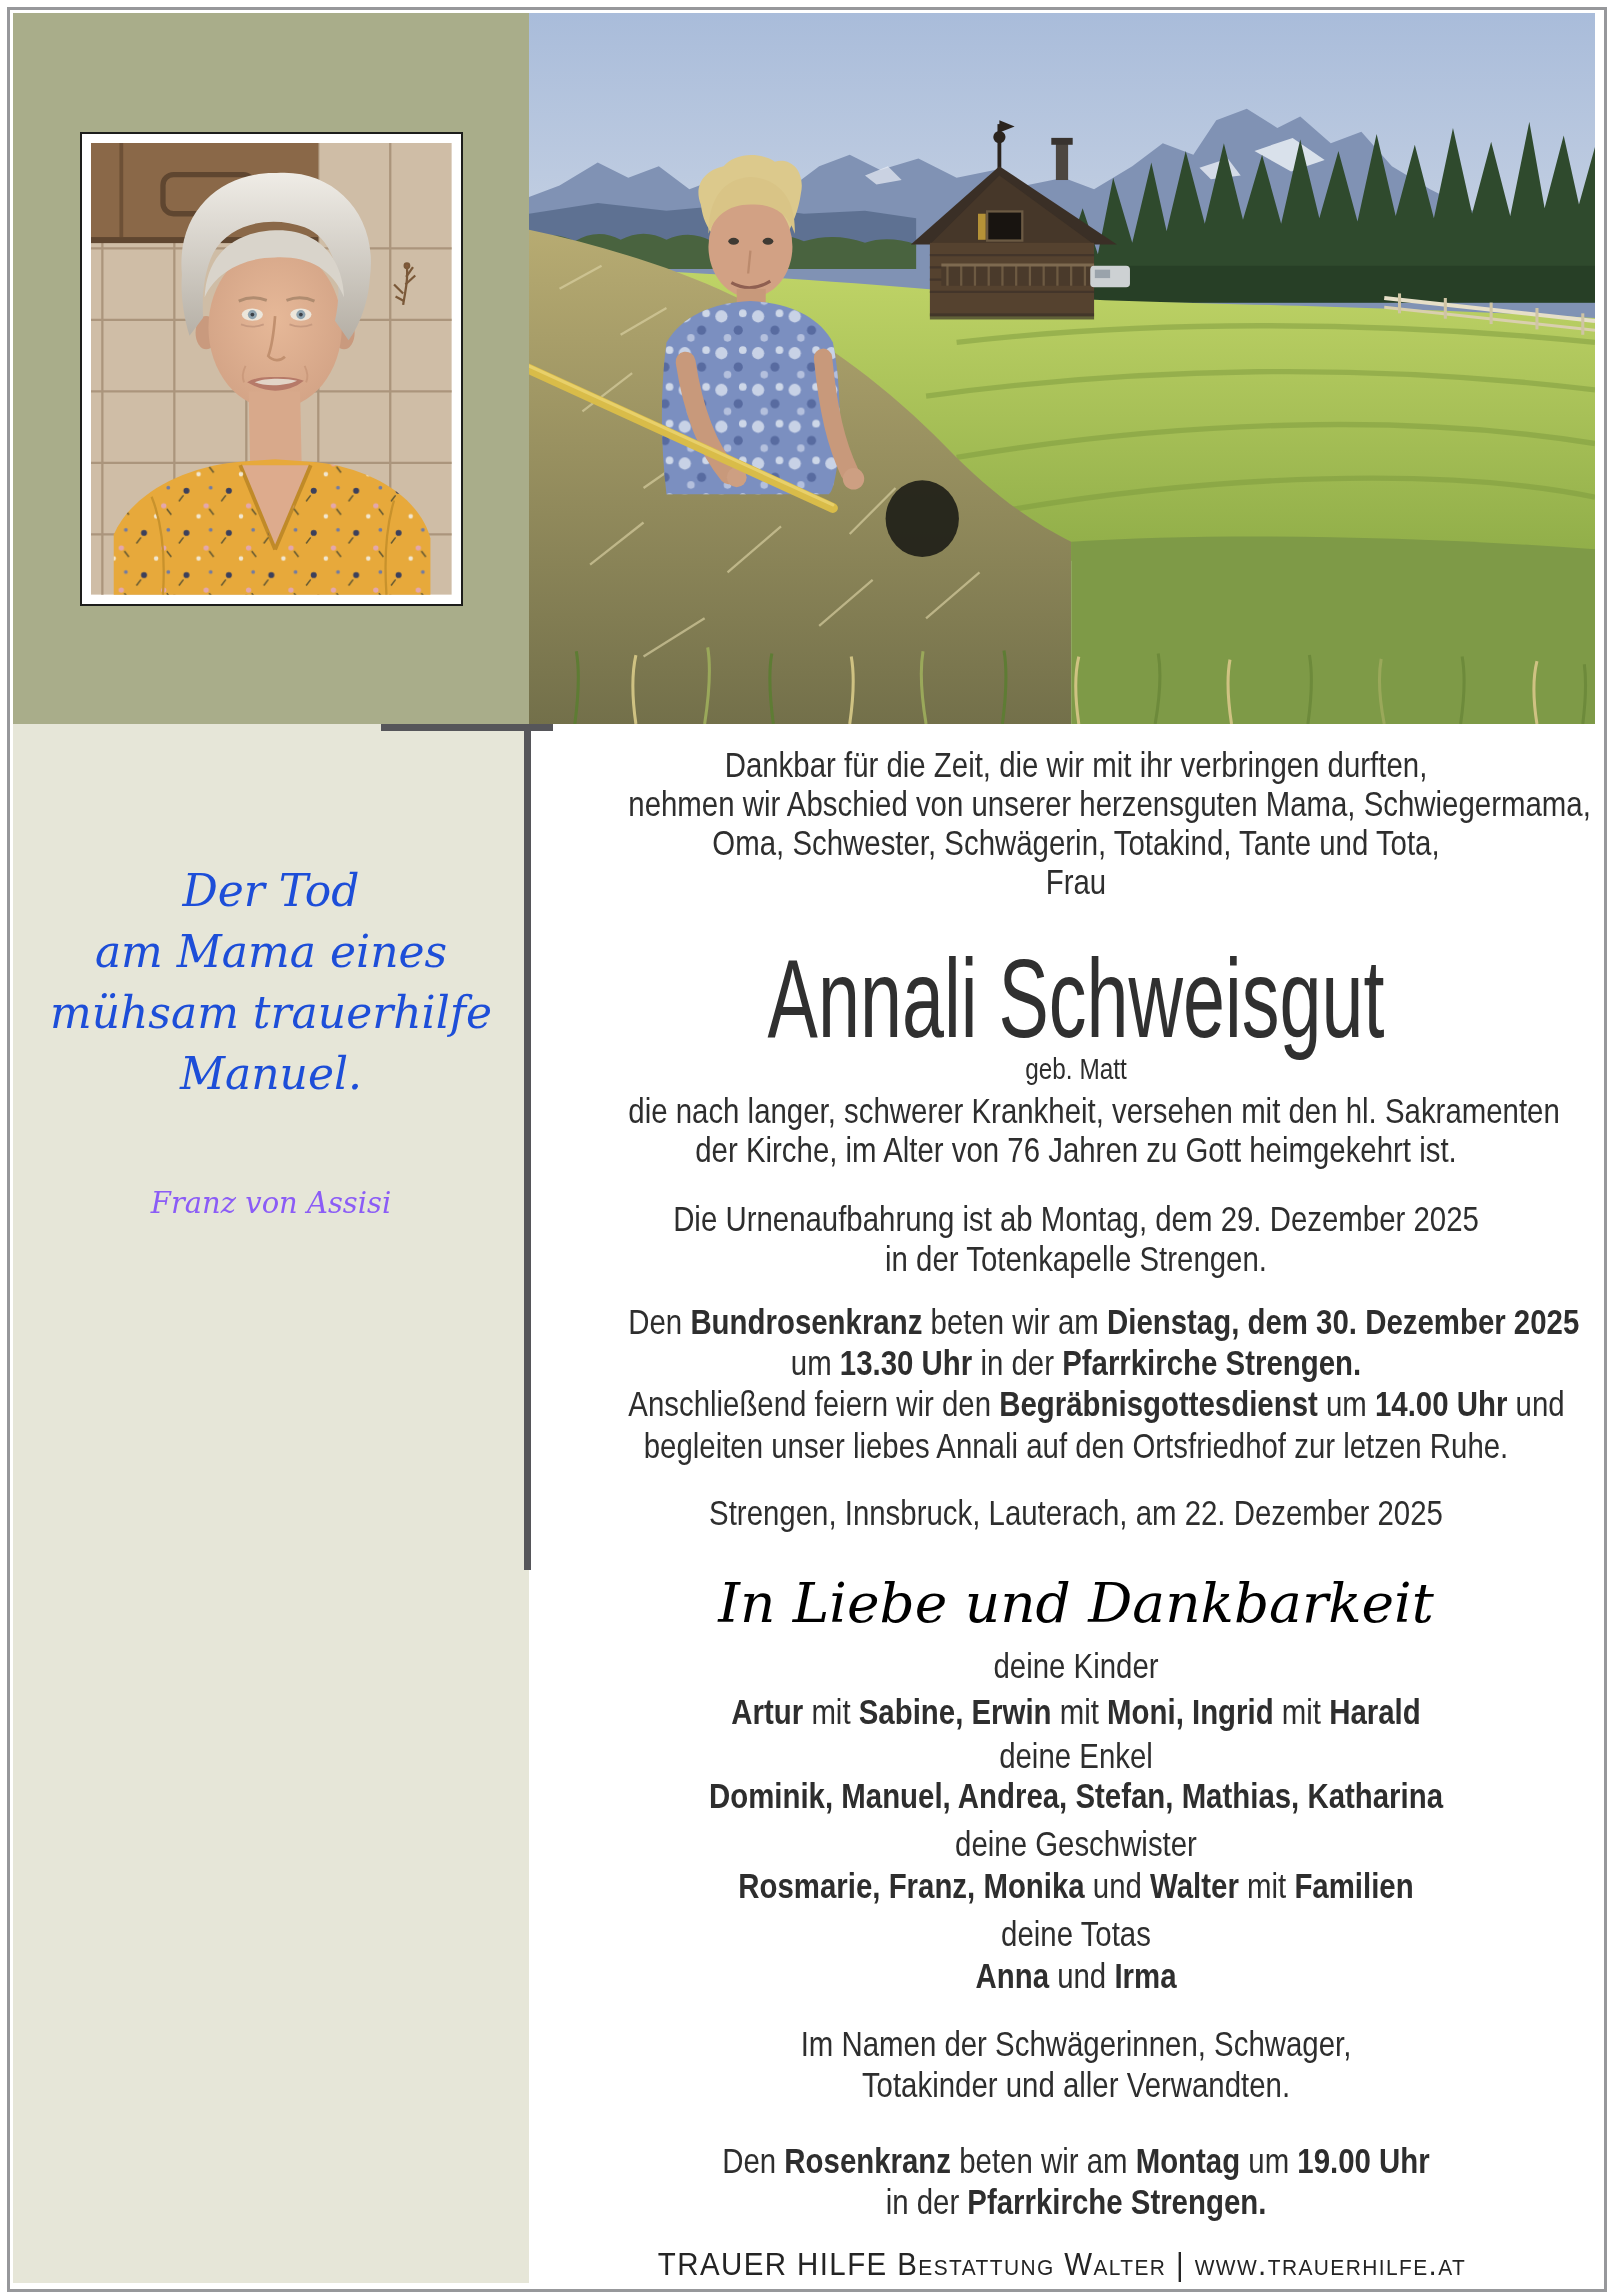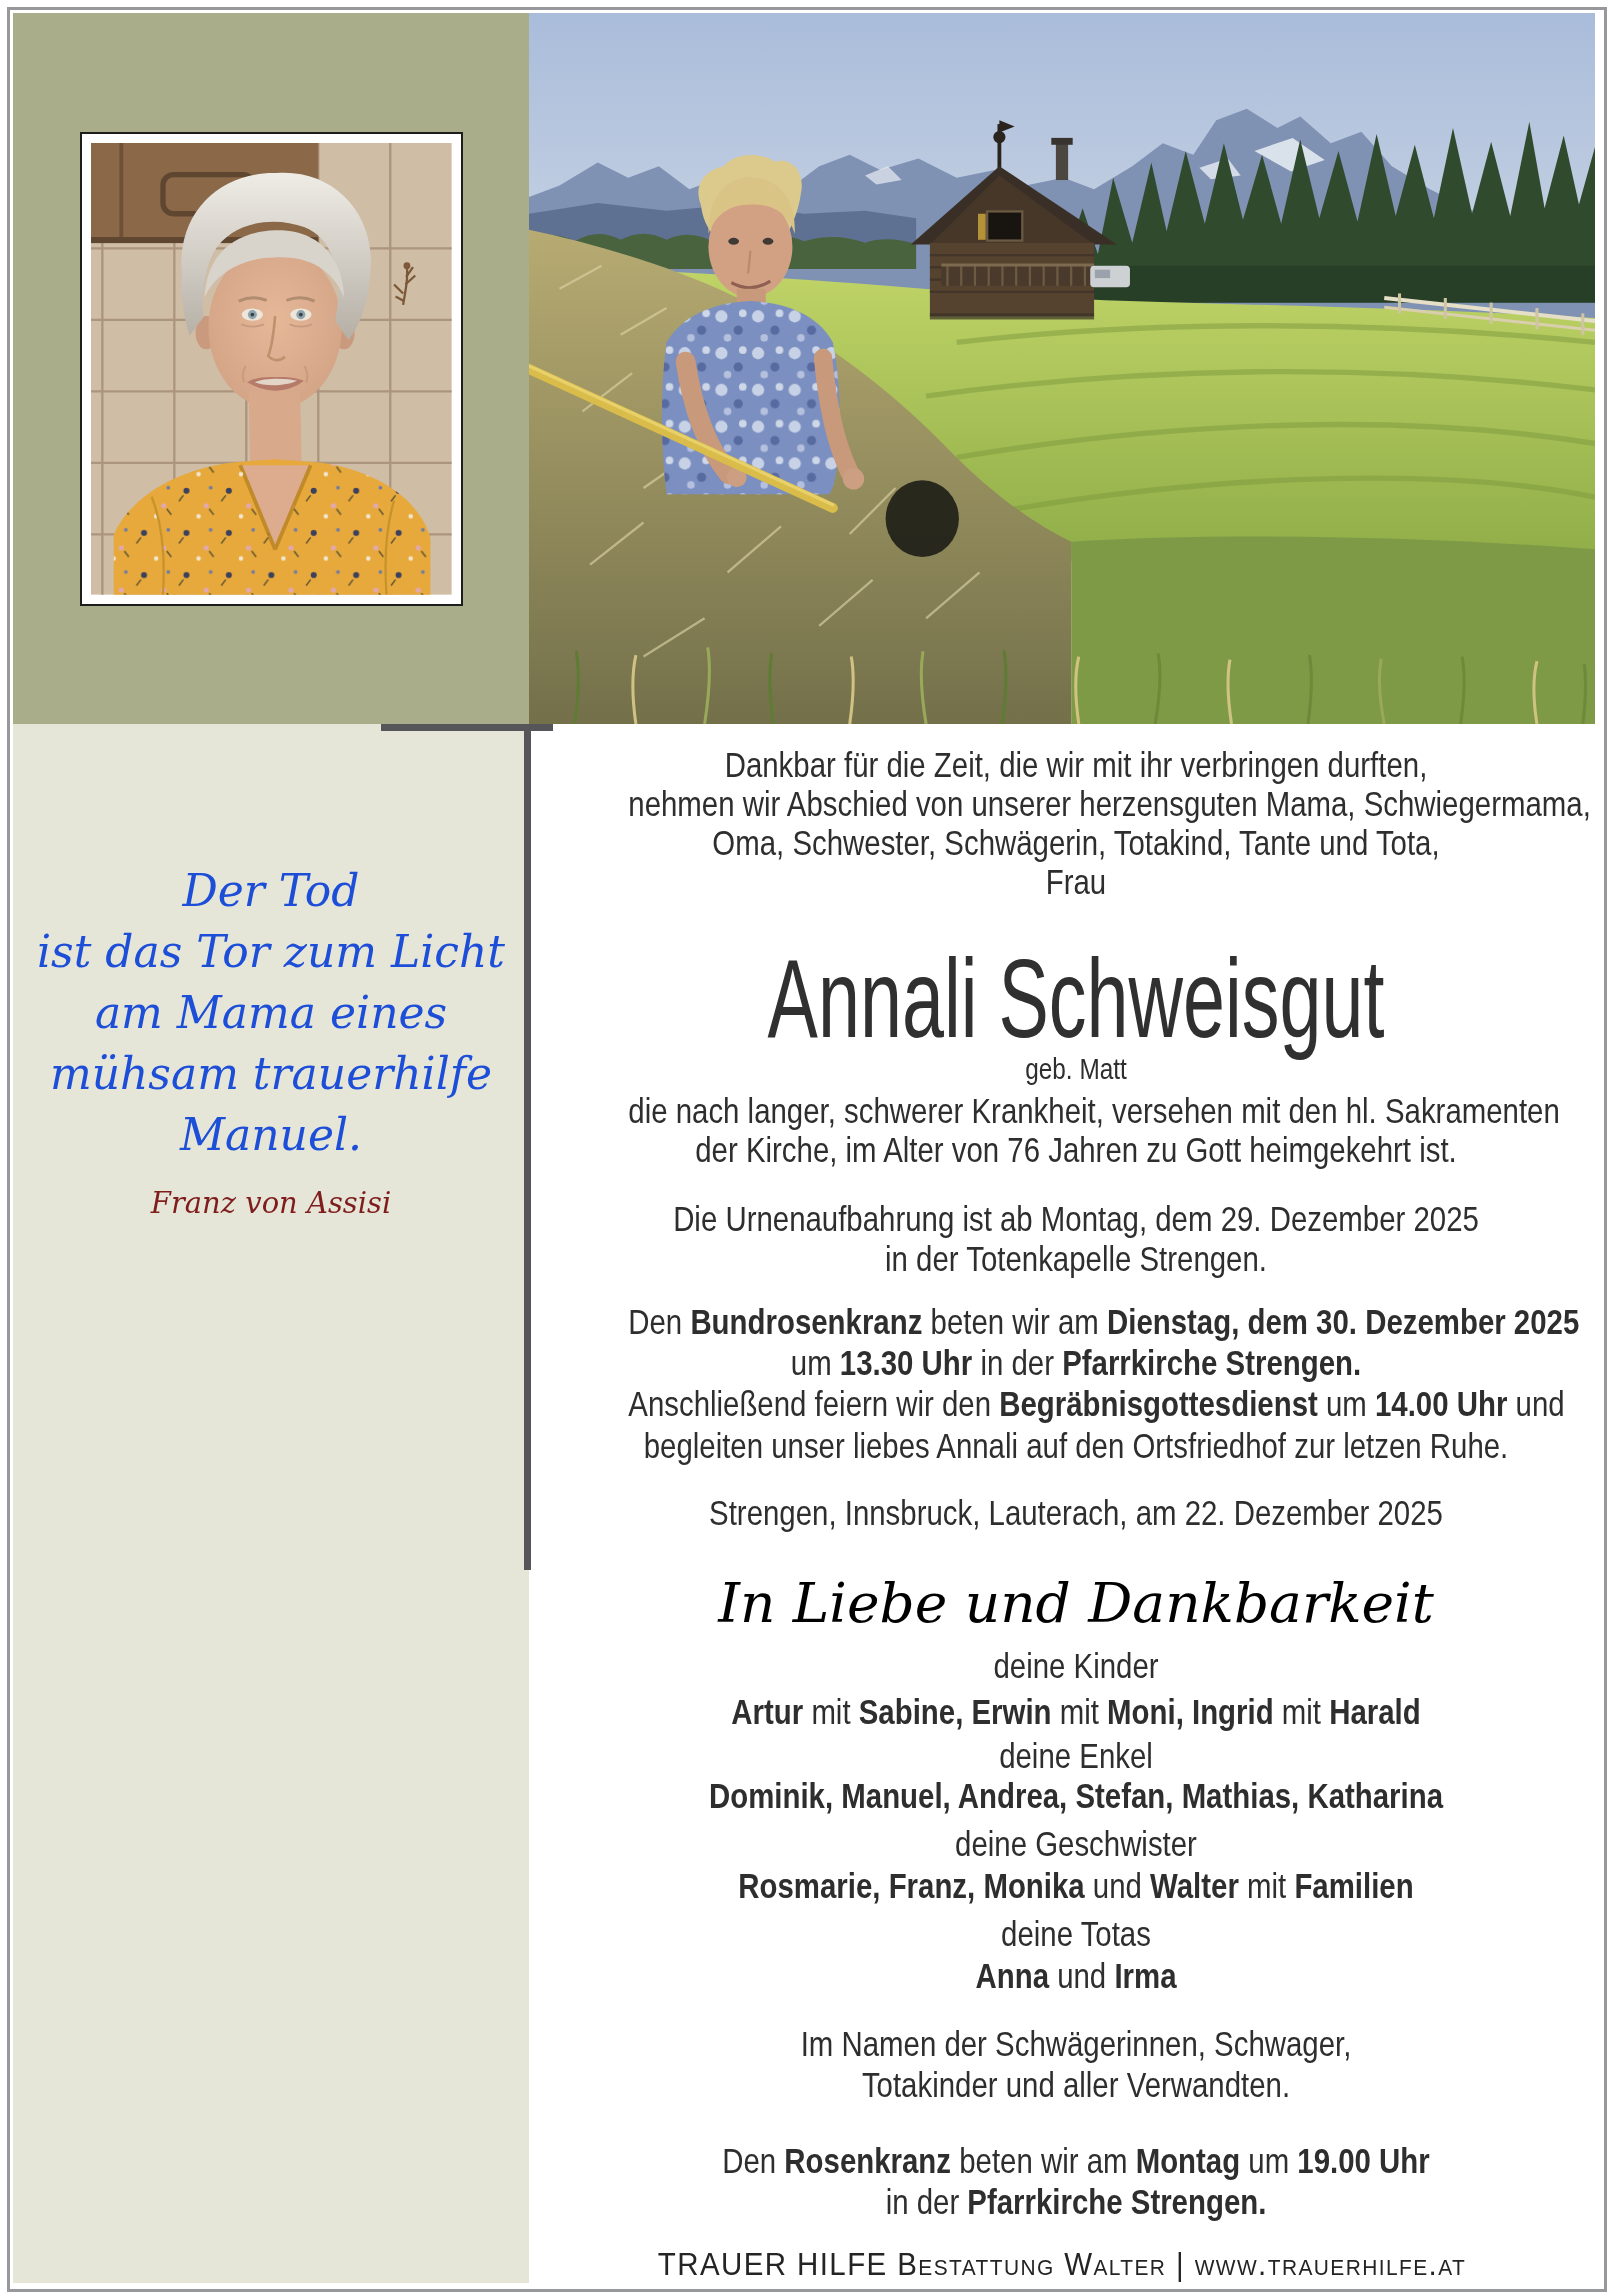--- a/index.html
+++ b/index.html
@@ -17,21 +17,21 @@
         box-sizing:border-box;border:2.3px solid #1d1d1b;background:#ffffff;padding:9.2px;}
   .portrait-frame svg{display:block;width:100%;height:100%;}
   
   .landscape{position:absolute;left:529px;top:13px;width:1066px;height:711px;}
   .landscape svg{display:block;width:100%;height:100%;}
   
   .quote-block{position:absolute;left:13px;top:860px;width:516px;text-align:center;
         font-family:"DejaVu Serif",serif;font-style:italic;color:#1d4ed8;}
   .quote-line{font-size:44px;line-height:61px;}
   .quote-attr{position:absolute;left:13px;top:1186px;width:516px;text-align:center;
-        font-family:"DejaVu Serif",serif;font-style:italic;font-size:29px;color:#7f1d1d;}
+        font-family:"DejaVu Serif",serif;font-style:italic;font-size:29px;color:#8b5cf6;}
   
   .col{position:absolute;left:543px;top:724px;width:1066px;height:1559px;}
   .tline{position:absolute;left:0;width:100%;text-align:center;
         font-size:35px;line-height:40px;transform:scaleX(.84);transform-origin:50% 0;
         white-space:nowrap;color:#2e2e2e;}
   .b{font-weight:700;}
   .name{position:absolute;left:0;top:220px;width:100%;text-align:center;font-weight:300;
         font-size:111px;line-height:111px;transform:scaleX(.68);transform-origin:50% 0;
         white-space:nowrap;color:#303030;}
   .maiden{position:absolute;left:0;top:329px;width:100%;text-align:center;font-size:29px;
@@ -269,21 +269,20 @@
       </g>
     </svg>
   </div>
 
   <div class="cream-panel"></div>
   <div class="divider-h"></div>
   <div class="divider-v"></div>
 
   <div class="quote-block">
     <div class="quote-line">Der Tod</div>
-    <div class="quote-line">ist das Tor zum Licht</div>
     <div class="quote-line">am Mama eines</div>
     <div class="quote-line">mühsam trauerhilfe</div>
     <div class="quote-line">Manuel.</div>
   </div>
   <div class="quote-attr">Franz von Assisi</div>
 
   <div class="col">
     <div class="tline" style="top:21.4px">Dankbar für die Zeit, die wir mit ihr verbringen durften,</div>
     <div class="tline" style="top:60px">nehmen wir Abschied von unserer herzensguten Mama, Schwiegermama,</div>
     <div class="tline" style="top:99px">Oma, Schwester, Schwägerin, Totakind, Tante und Tota,</div>

